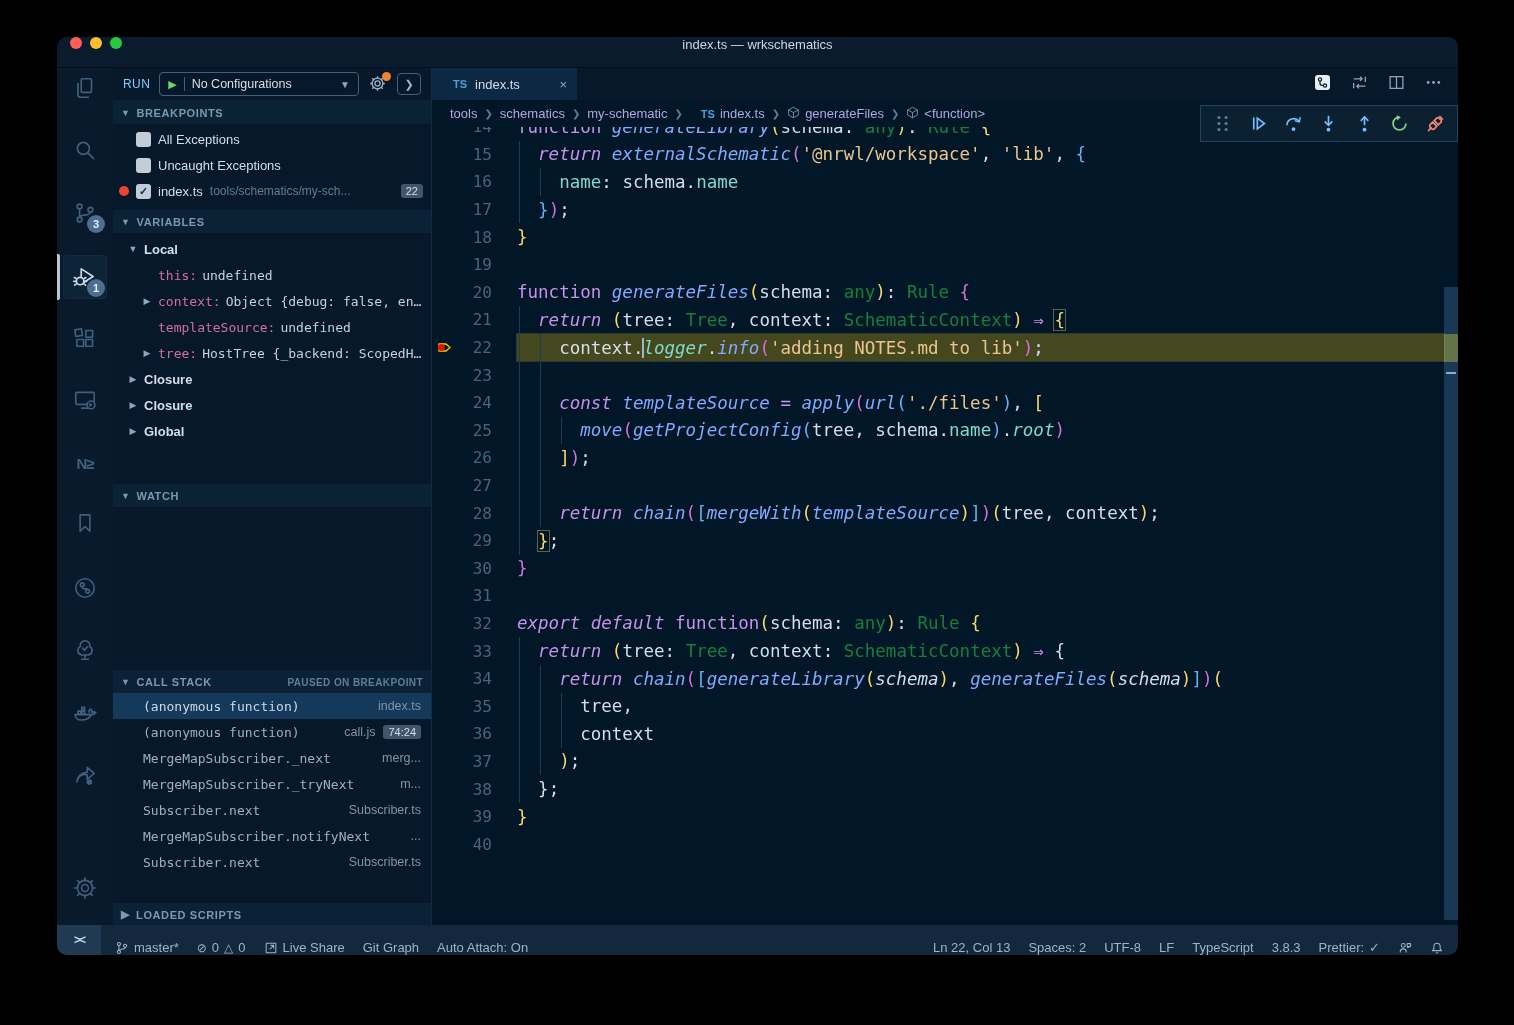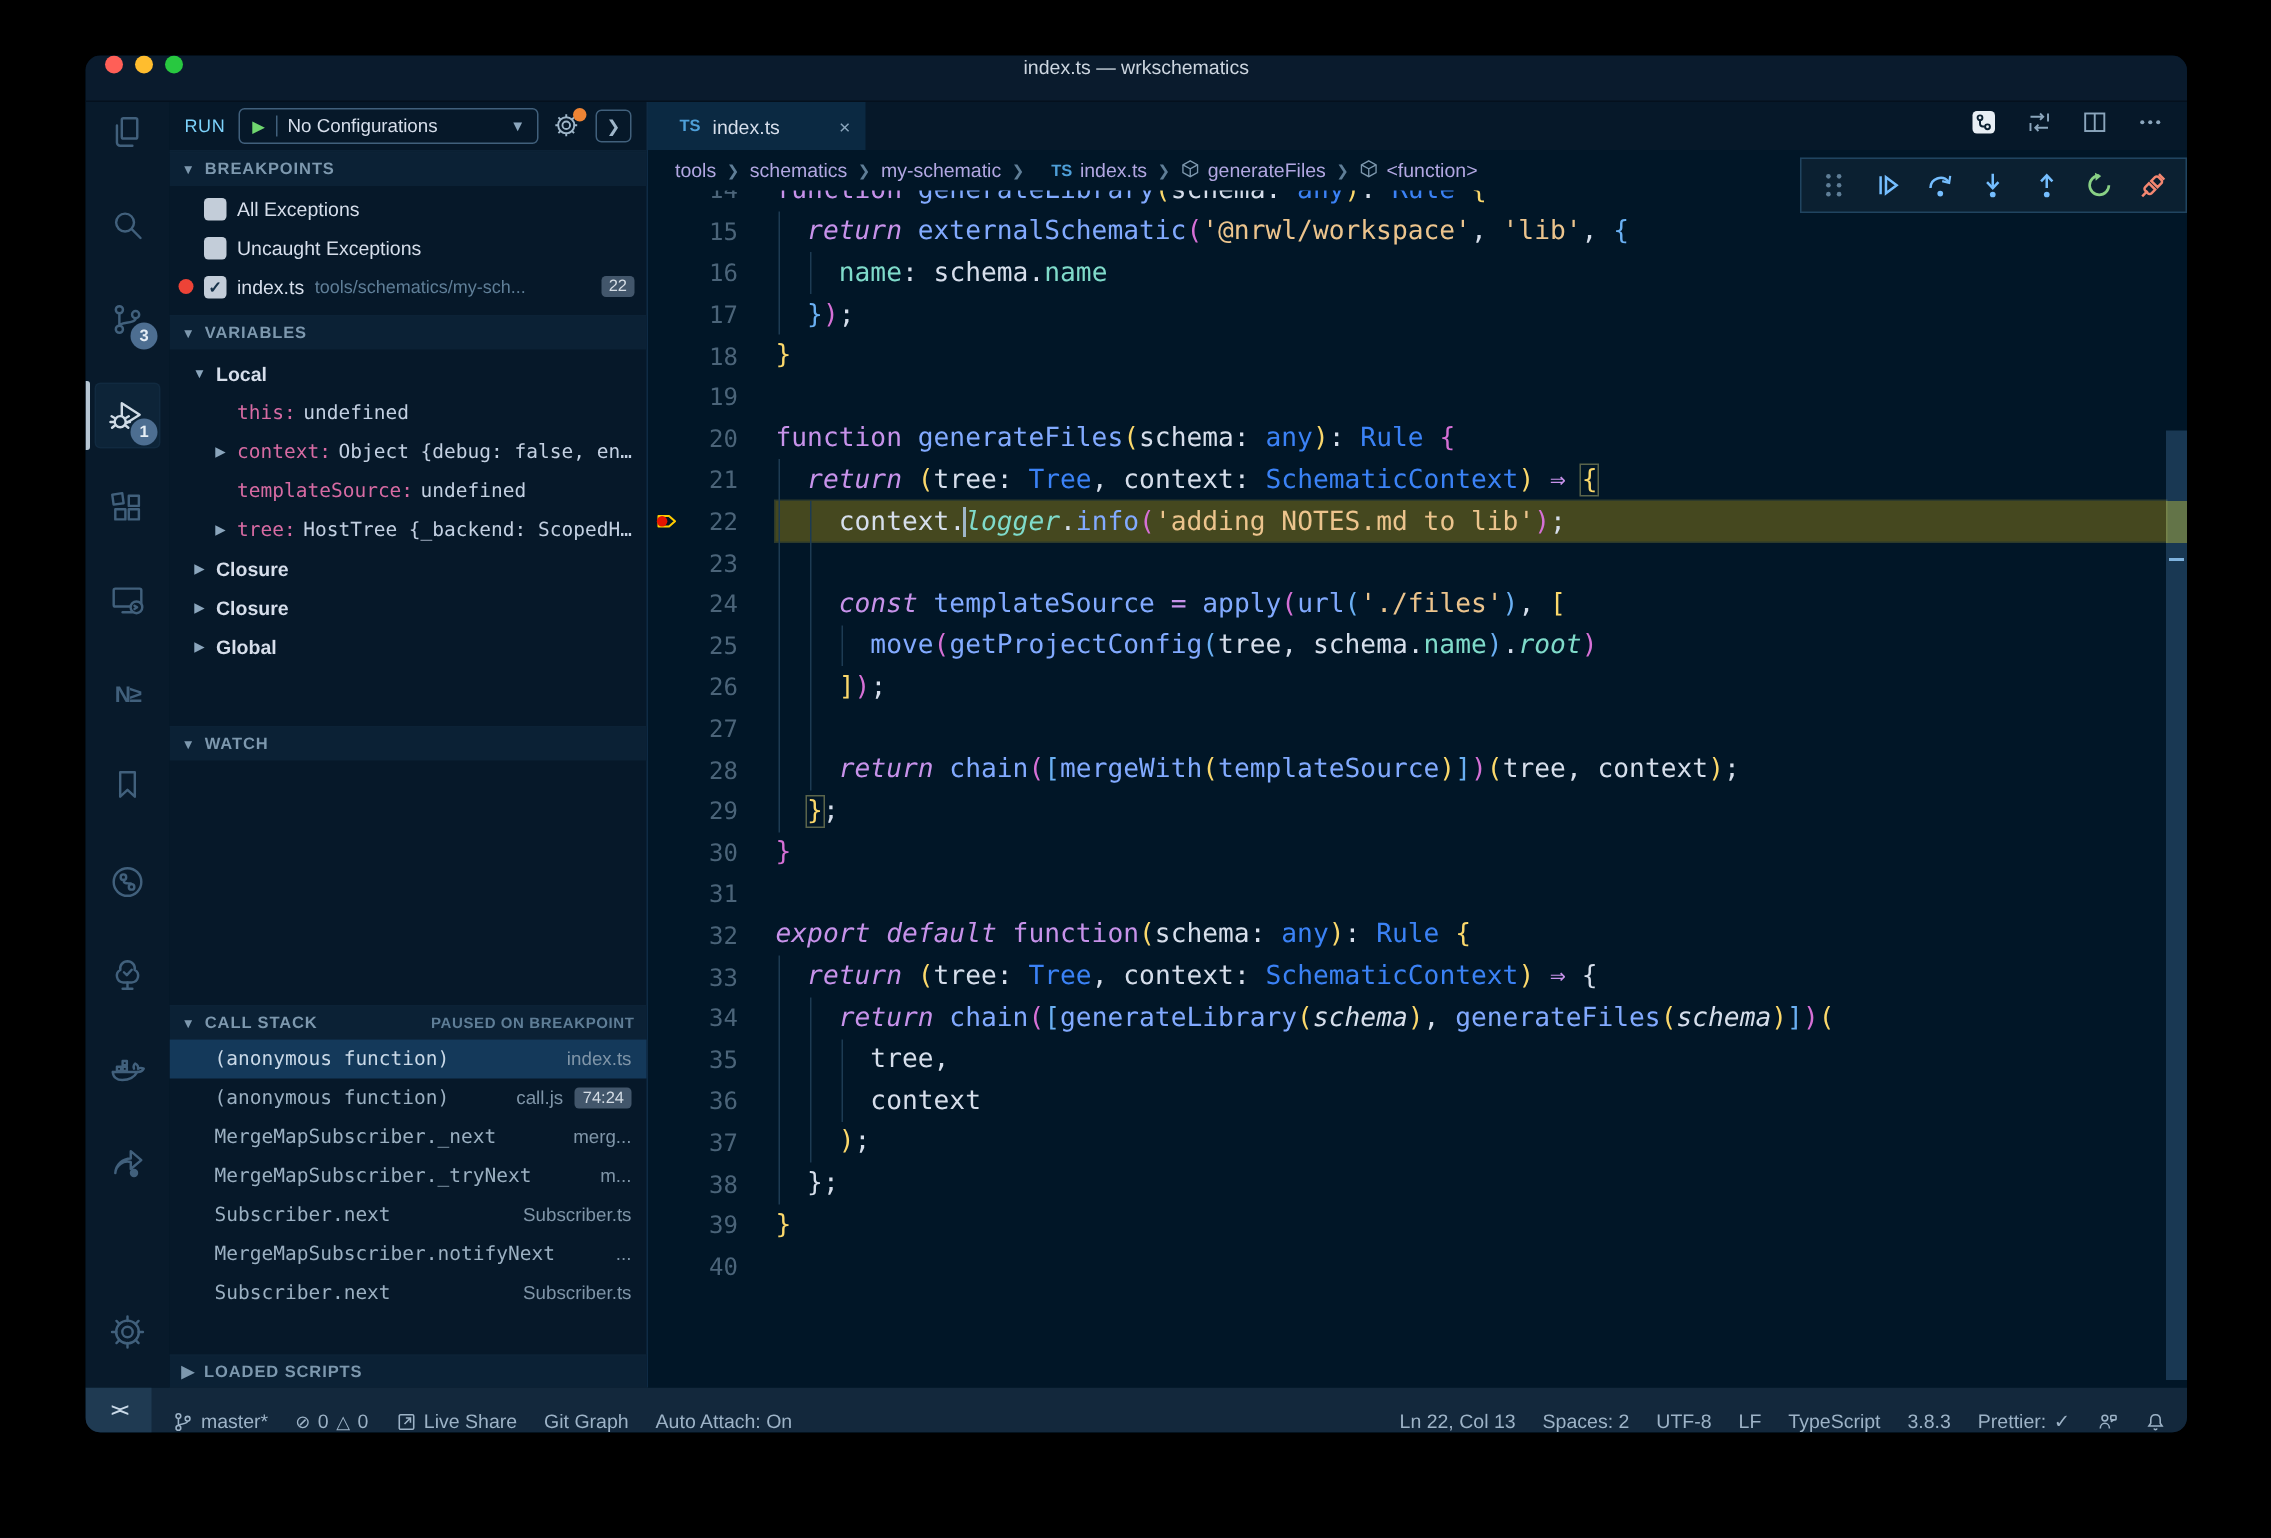--- a/index.html
+++ b/index.html
@@ -109,22 +109,22 @@
   .gutter { width:62px; flex:0 0 auto; display:flex; align-items:center; height:100%; }
   .gut-icon { width:24px; display:flex; justify-content:center; }
   .ln { flex:1; text-align:right; color:#4b6479; font-size:16px; padding-right:2px; }
   .line-content { flex:1 1 auto; height:100%; display:flex; align-items:center;
     margin-left:23px; position:relative; }
   .code-line.current .line-content { background:#45481f; box-shadow:0 0 0 1px #70713366;
     margin-right:14px; }
   .tk-k  { color:#c792ea; font-style:italic; }
   .tk-kf { color:#c792ea; }
   .tk-op { color:#c792ea; }
-  .tk-f  { color:#82aaff; }
-  .tk-t  { color:#3b82f6; }
+  .tk-f  { color:#82aaff; font-style:italic; }
+  .tk-t  { color:#15803d; }
   .tk-p  { color:#7fdbca; }
   .tk-pi { color:#7fdbca; font-style:italic; }
   .tk-s  { color:#ecc48d; }
   .tk-w  { color:#d6deeb; }
   .tk-wi { color:#d6deeb; font-style:italic; }
   .tk-c1 { color:#fbd86b; }
   .tk-c2 { color:#d670d6; }
   .tk-c3 { color:#6ab0f3; }
   .tk-bx { color:#fbd86b; outline:1px solid #a8a86a88; }
   .cursor { display:inline-block; width:2px; height:20px; background:#9fb6c9;

